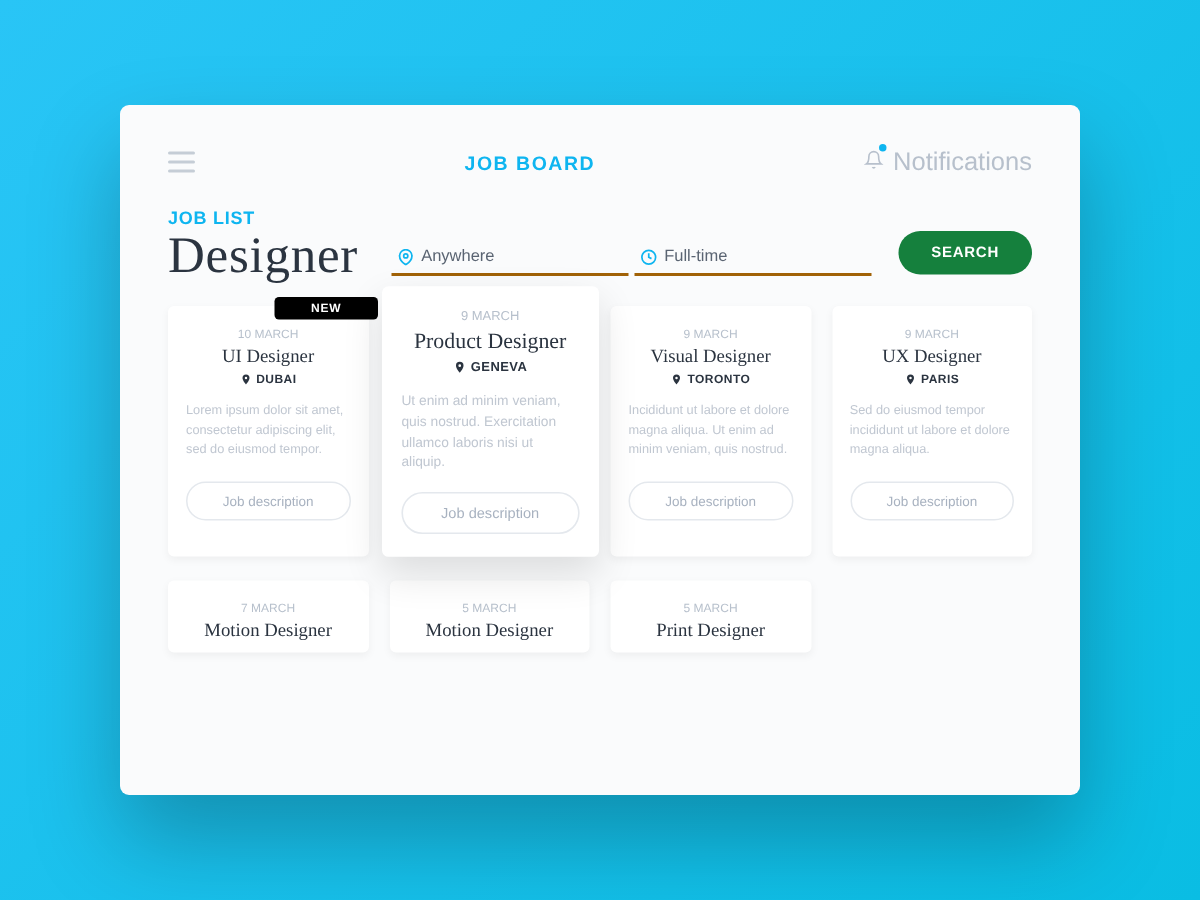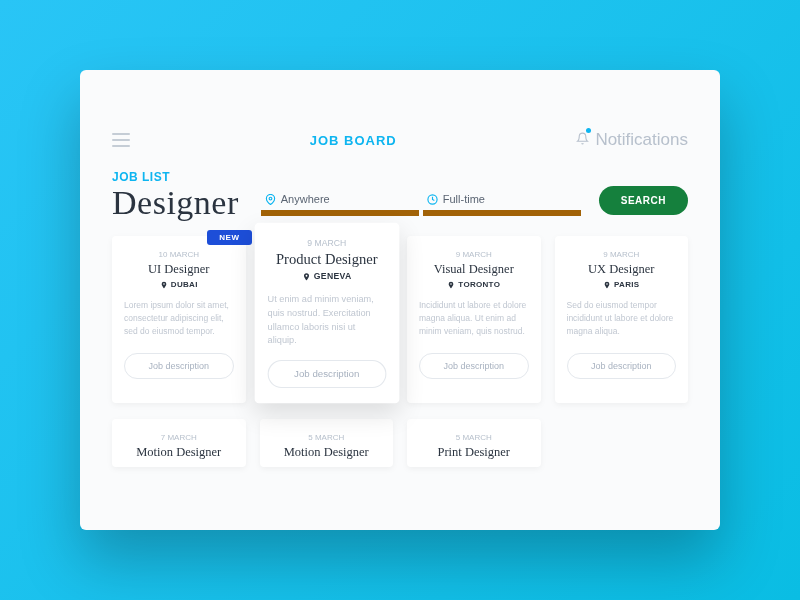--- a/index.html
+++ b/index.html
@@ -12,51 +12,51 @@
 }
 .window {
   width: 640px; height: 460px;
   background: #fafbfc;
   border-radius: 6px;
   box-shadow: 0 30px 60px rgba(0,0,0,0.25);
   padding: 28px 32px 0 32px;
   overflow: hidden;
   position: relative;
 }
-.header { display: flex; align-items: center; justify-content: space-between; margin-bottom: 20px; margin-top: 32px; }
+.header { display: flex; align-items: center; justify-content: space-between; margin-bottom: 20px; }
 .menu-icon { display:flex; flex-direction:column; gap:4px; cursor:pointer; }
 .menu-icon span { width:18px; height:2px; background:#c5cdd6; border-radius:1px; }
 .logo { font-size:13px; font-weight:800; color:#0eb5f0; letter-spacing:1px; }
 .notif { display:flex; align-items:center; gap:6px; color:#b7c0cc; font-size:17px; cursor:pointer; }
 .bell { position:relative; }
 .bell-dot { position:absolute; top:-2px; right:-2px; width:5px; height:5px; background:#0eb5f0; border-radius:50%; }
 
 .titleblock { margin-bottom: 10px; }
 .subtitle { font-size:12px; font-weight:700; color:#0eb5f0; letter-spacing:0.5px; }
 .titlerow { display:flex; align-items:flex-end; gap:18px; }
 .title { font-size:34px; font-weight:400; color:#2b3440; font-family: Georgia, serif; letter-spacing:0.5px; }
 .filters { display:flex; gap:4px; flex:1; margin-left:4px; padding-bottom:6px;}
-.filter { display:flex; align-items:center; gap:5px; font-size:11px; color:#5a6472; border-bottom:6px solid #a16207; padding:5px 4px; flex:1; cursor:pointer;}
+.filter { display:flex; align-items:center; gap:5px; font-size:11px; color:#5a6472; border-bottom:2px solid #a16207; padding:5px 4px; flex:1; cursor:pointer;}
 .filter .ic { color:#0eb5f0; display:flex; }
 .searchbtn {
   background:#15803d; color:#fff; font-size:10px; font-weight:700; letter-spacing:0.5px;
   border:none; border-radius:20px; padding:9px 22px; cursor:pointer; align-self:center; margin-bottom:6px;
 }
 
 .cards { display:grid; grid-template-columns: repeat(4, 1fr); gap:14px; margin-top:14px; }
 .card {
   background:#fff; border-radius:4px; padding:14px 12px;
   box-shadow: 0 2px 6px rgba(0,0,0,0.05);
   position:relative;
   display:flex; flex-direction:column;
 }
 .card.featured { transform: scale(1.08) translateY(-6px); box-shadow: 0 10px 24px rgba(0,0,0,0.12); z-index:2;}
 .badge {
-  position:absolute; top:-6px; right:-6px; background:#1d4ed8; color:#fff;
-  font-size:8px; font-weight:700; padding:3px 12px; border-radius:3px; letter-spacing:0.5px;
+  position:absolute; top:-6px; right:-6px; background:#000000; color:#fff;
+  font-size:8px; font-weight:700; padding:3px 24px; border-radius:3px; letter-spacing:0.5px;
 }
 .date { font-size:8px; color:#b7c0cc; text-align:center; margin-bottom:3px;}
 .jobtitle { font-size:12.5px; color:#2b3440; text-align:center; font-family: Georgia, serif; margin-bottom:3px;}
 .loc { display:flex; align-items:center; justify-content:center; gap:3px; font-size:8px; font-weight:700; color:#2b3440; letter-spacing:0.3px; margin-bottom:10px;}
 .loc svg { width:8px; height:8px; }
 .desc { font-size:8.5px; color:#c0c7d1; line-height:1.5; margin-bottom:12px; min-height:42px;}
 .cta {
   border:1px solid #e4e8ed; background:transparent; color:#a8b2c0;
   font-size:9px; padding:7px 0; border-radius:20px; cursor:pointer; width:100%;
 }

